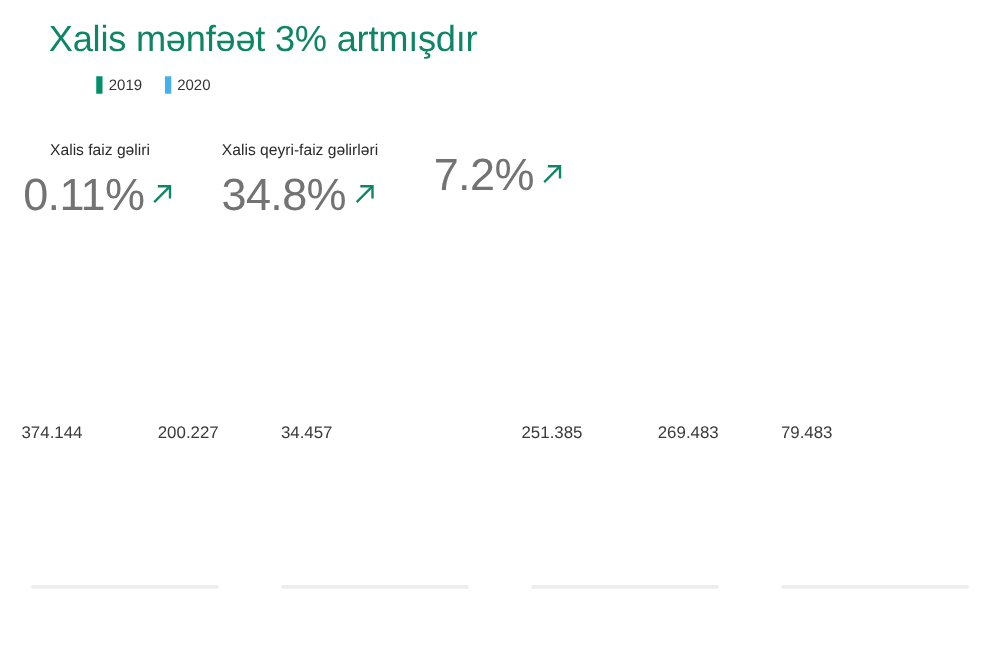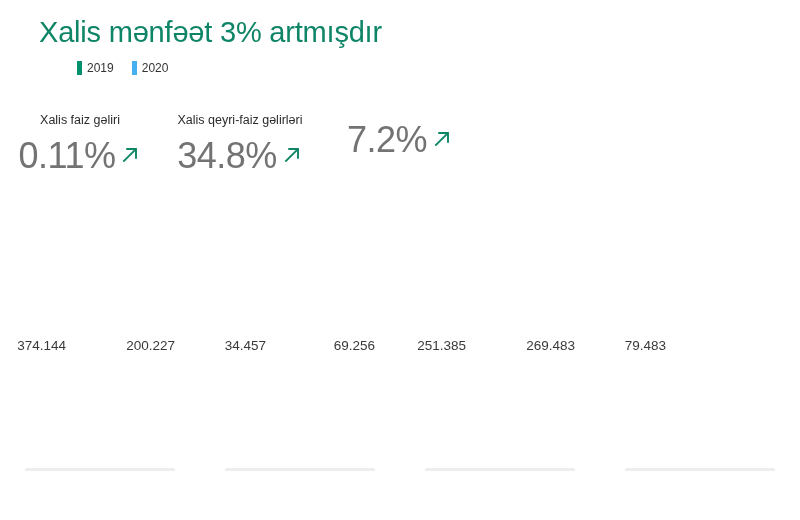--- a/index.html
+++ b/index.html
@@ -209,24 +209,20 @@
     </div>
   </div>
 
   <div class="group">
     <div class="group-inner">
       <div class="bars">
         <div class="bar-wrap">
           <span class="bar-label">34.457</span>
           <div class="bar s2019" style="height: 160px;"></div>
         </div>
-        <div class="bar-wrap">
-          <span class="bar-label">69.256</span>
-          <div class="bar s2020" style="height: 192px;"></div>
-        </div>
       </div>
       <div class="baseline"></div>
     </div>
   </div>
 
   <div class="group">
     <div class="group-inner">
       <div class="bars">
         <div class="bar-wrap">
           <span class="bar-label">251.385</span>

